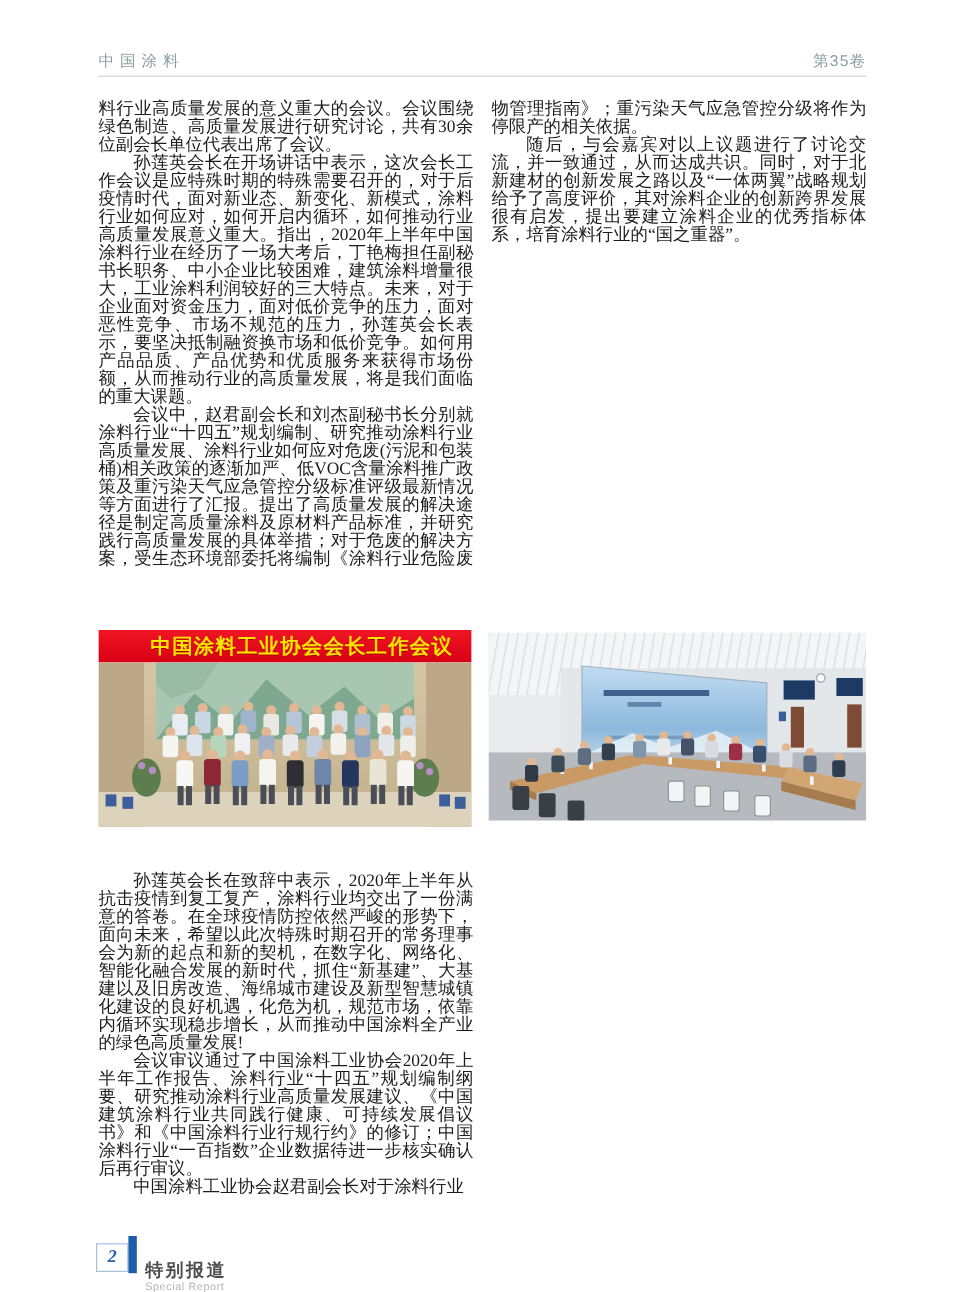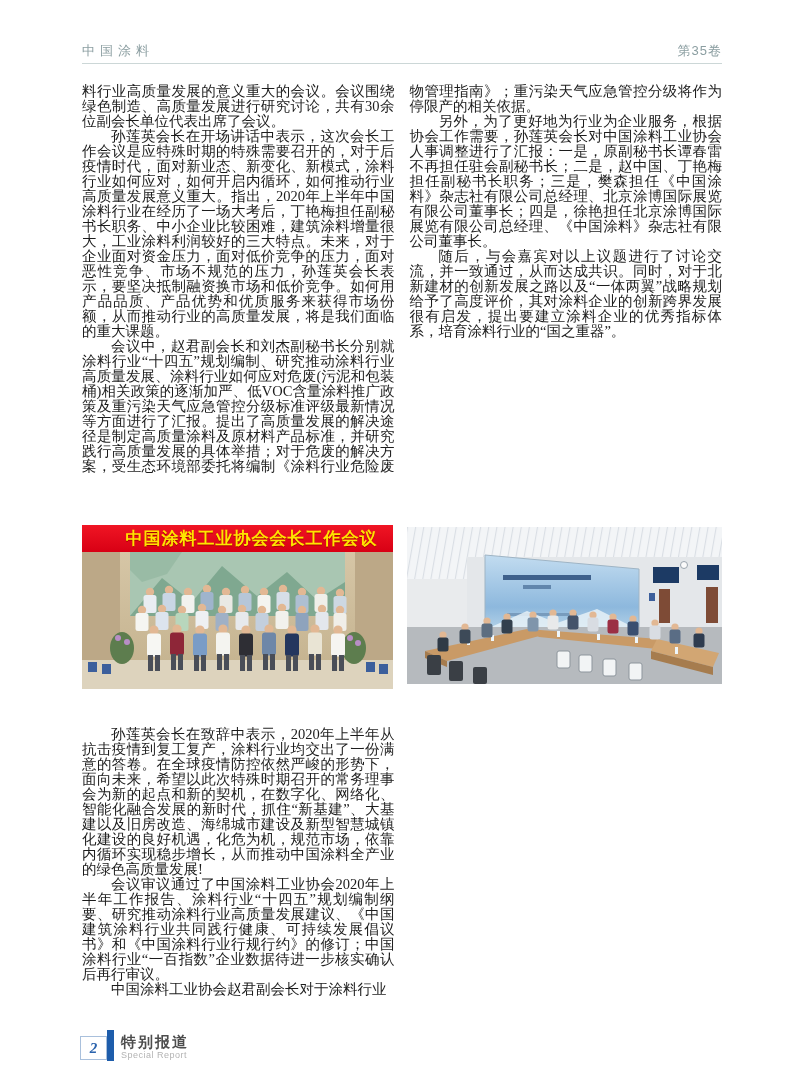--- a/index.html
+++ b/index.html
@@ -29,39 +29,38 @@
           font-family:"Liberation Sans","DejaVu Sans",sans-serif;text-shadow:0 1px 0 #a00;}
   .scene{display:block;}
   
   .foot{position:absolute;left:80px;top:1030px;display:flex;align-items:flex-start;
         font-family:"Liberation Sans","DejaVu Sans",sans-serif;}
   .pgbox{width:25px;height:22px;border:1px solid #a9c0dc;margin-top:6px;
          display:flex;align-items:center;justify-content:center;}
   .pgbox span{color:#2a63ad;font-style:italic;font-size:15px;font-weight:bold;
          font-family:"Liberation Serif",serif;}
   .bar{width:7px;height:31px;background:#1e5dab;margin-right:7px;}
-  .sect .t1{font-size:15px;font-weight:bold;color:#4d4d4d;letter-spacing:2px;line-height:17px;margin-top:3px;}
+  .sect .t1{font-size:15px;font-weight:bold;color:#4d4d4d;letter-spacing:2px;line-height:17px;margin-top:20px;}
   .sect .t2{font-size:9px;color:#b3b3b3;letter-spacing:.5px;}
 </style>
 </head>
 <body>
 
 <div class="page">
 
   <div class="hdr">
     <span class="jt">中国涂料</span>
     <span class="vol">第35卷</span>
   </div>
   <div class="hdr-line"></div>
 
   <section class="cols upper">
     <p>料行业高质量发展的意义重大的会议。会议围绕绿色制造、高质量发展进行研究讨论，共有30余位副会长单位代表出席了会议。</p>
     <p class="ind">孙莲英会长在开场讲话中表示，这次会长工作会议是应特殊时期的特殊需要召开的，对于后疫情时代，面对新业态、新变化、新模式，涂料行业如何应对，如何开启内循环，如何推动行业高质量发展意义重大。指出，2020年上半年中国涂料行业在经历了一场大考后，丁艳梅担任副秘书长职务、中小企业比较困难，建筑涂料增量很大，工业涂料利润较好的三大特点。未来，对于企业面对资金压力，面对低价竞争的压力，面对恶性竞争、市场不规范的压力，孙莲英会长表示，要坚决抵制融资换市场和低价竞争。如何用产品品质、产品优势和优质服务来获得市场份额，从而推动行业的高质量发展，将是我们面临的重大课题。</p>
     <p class="ind">会议中，赵君副会长和刘杰副秘书长分别就涂料行业“十四五”规划编制、研究推动涂料行业高质量发展、涂料行业如何应对危废(污泥和包装桶)相关政策的逐渐加严、低VOC含量涂料推广政策及重污染天气应急管控分级标准评级最新情况等方面进行了汇报。提出了高质量发展的解决途径是制定高质量涂料及原材料产品标准，并研究践行高质量发展的具体举措；对于危废的解决方案，受生态环境部委托将编制《涂料行业危险废物管理指南》；重污染天气应急管控分级将作为停限产的相关依据。</p>
-    <p class="ind">另外，为了更好地为行业为企业服务，根据协会工作需要，孙莲英会长对中国涂料工业协会人事调整进行了汇报：一是，原副秘书长谭春雷不再担任驻会副秘书长；二是，赵中国、丁艳梅担任副秘书长职务；三是，樊森担任《中国涂料》杂志社有限公司总经理、北京涂博国际展览有限公司董事长；四是，徐艳担任北京涂博国际展览有限公司总经理、《中国涂料》杂志社有限公司董事长。</p>
     <p class="ind">随后，与会嘉宾对以上议题进行了讨论交流，并一致通过，从而达成共识。同时，对于北新建材的创新发展之路以及“一体两翼”战略规划给予了高度评价，其对涂料企业的创新跨界发展很有启发，提出要建立涂料企业的优秀指标体系，培育涂料行业的“国之重器”。</p>
   </section>
 
   <figure class="photo photo-left" style="margin:0">
     <div class="banner">
       <span>中国涂料工业协会会长工作会议</span>
     </div>
     <svg class="scene" width="311" height="137" viewBox="0 0 311 137">
       <defs>
         <g id="bust">

